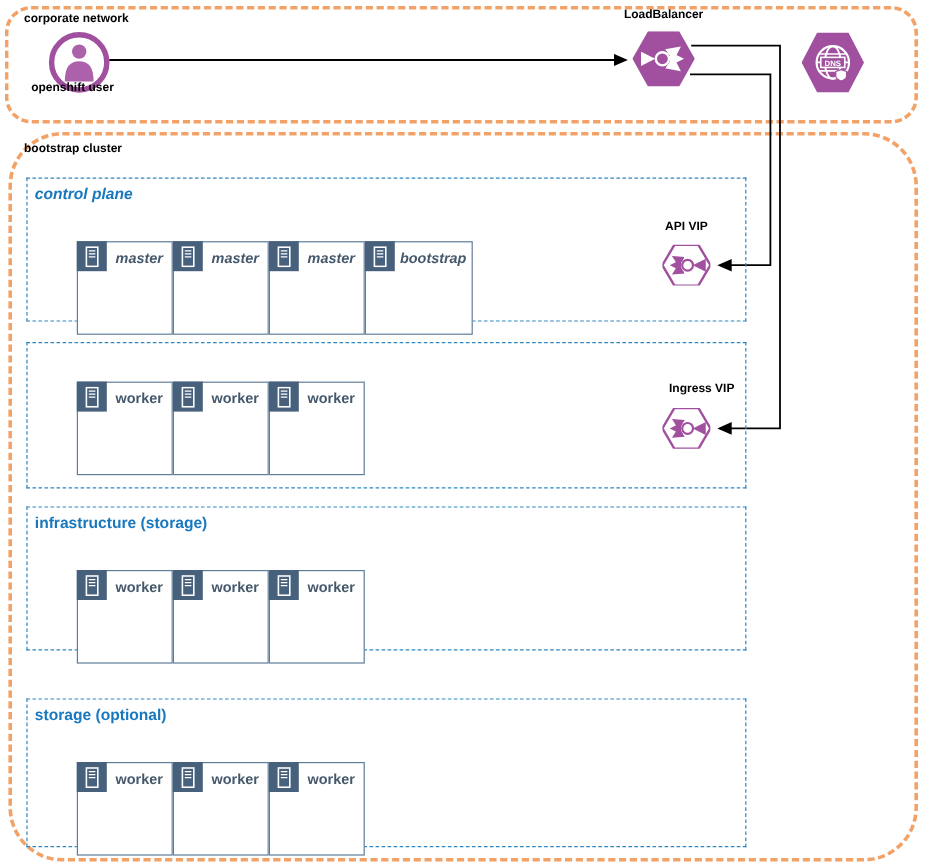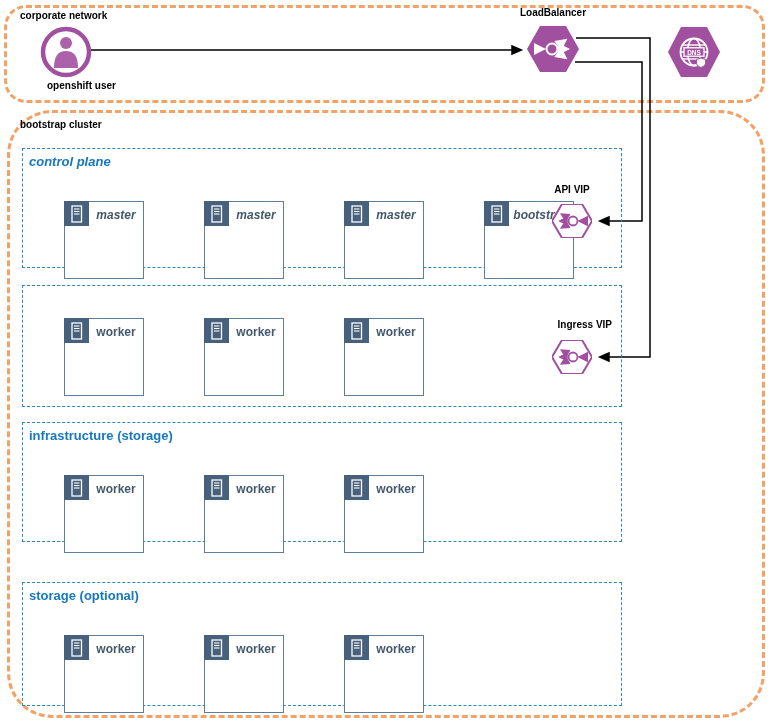--- a/index.html
+++ b/index.html
@@ -12,25 +12,25 @@
   .cluster-box{left:7px;top:110px;width:752px;height:602px;border-radius:45px;}
   .zone{position:absolute;left:22px;width:600px;border:1.5px dashed #2E86C1;box-sizing:border-box;background:transparent;}
   .zone-control{top:148px;height:120px;font-style:italic;}
   .zone-compute{top:285px;height:122px;}
   .zone-infra{top:422px;height:120px;}
   .zone-storage{top:582px;height:124px;}
   .zone-label{color:#1878BE;font-weight:bold;font-size:13px;padding:5px 0 0 6px;}
   .black-label{position:absolute;font-weight:bold;font-size:10px;color:#000;white-space:nowrap;}
   .lbl-corporate{left:20px;top:10px;}
   .lbl-internal{left:20px;top:119px;}
-  .lbl-user{left:26px;top:80px;margin-left:21px;}
+  .lbl-user{left:26px;top:68px;}
   .lbl-lb{left:505px;top:7px;width:96px;text-align:center;}
   .lbl-api{left:540px;top:184px;width:64px;text-align:center;}
   .lbl-ingress{left:532px;top:319px;width:80px;text-align:right;}
-  .nodes{display:flex;gap:60px;padding:32px 0 0 41px;}
+  .nodes{display:flex;padding:32px 0 0 41px;}
   .node{position:relative;width:80px;height:78px;border:1.5px solid #5E7D9B;background:#fff;box-sizing:border-box;flex:0 0 auto;}
   .node.wide{width:90px;}
   .node-corner{position:absolute;left:-1px;top:-1px;width:25px;height:25px;background:#47607C;
     display:flex;align-items:center;justify-content:center;}
   .node-label{position:absolute;left:24px;top:0;right:0;height:25px;display:flex;align-items:center;
     justify-content:center;font-weight:bold;font-size:12px;color:#44586C;}
   .abs{position:absolute;}
   svg{display:block;}
   .overlay{position:absolute;left:0;top:0;pointer-events:none;}
 </style>

